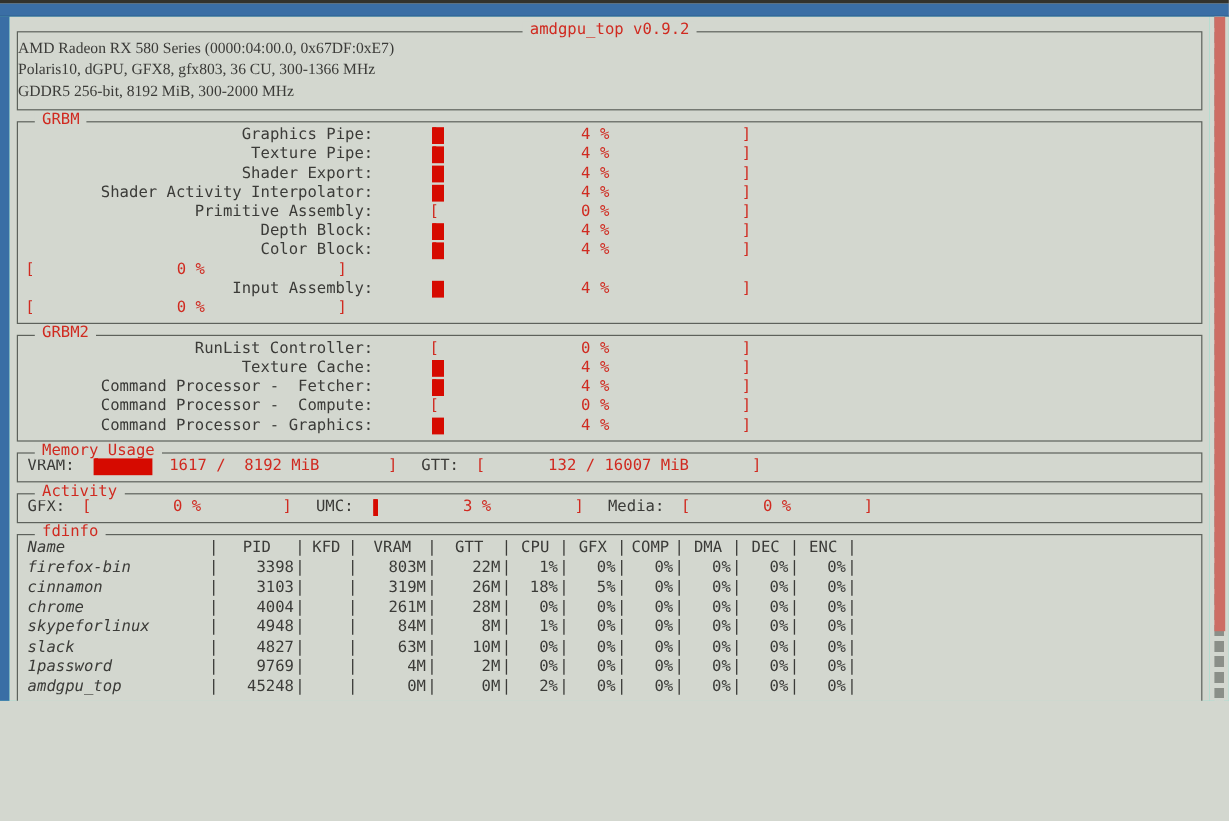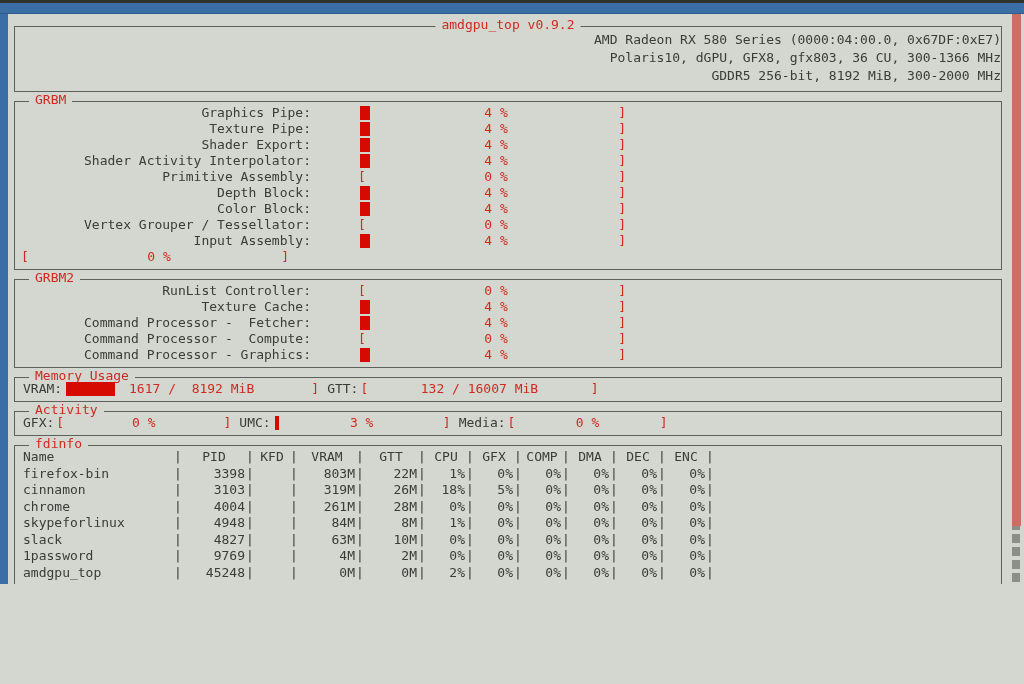--- a/index.html
+++ b/index.html
@@ -122,21 +122,22 @@
     line-height: 14px;
     white-space: nowrap;
   }
   .box-inner {
     padding: 3px 4px 4px 4px;
   }
 
   
   .devinfo .box-inner {
     padding: 4px 0 6px 0;
-    text-align: right;
+    text-align: left;
+    font-family: Liberation Serif, serif;
   }
   .devinfo .line {
     color: #3b3b38;
     line-height: 18px;
     font-size: 13px;
   }
   .devlegend {
     left: 50%;
     transform: translateX(-50%);
   }
@@ -193,20 +194,21 @@
     box-sizing: border-box;
   }
 
   
   .memrow {
     display: flex;
     align-items: flex-end;
     height: 16px;
     white-space: pre;
     padding-left: 4px;
+    gap: 12px;
   }
   .memlabel {
     color: #3b3b38;
     font-size: 13px;
   }
   .membar {
     position: relative;
     height: 16px;
     margin-left: 2px;
     margin-right: 8px;
@@ -243,21 +245,21 @@
     white-space: pre;
   }
   .fditable td, .fditable th {
     padding: 0;
     font-weight: normal;
     text-align: right;
     font-size: 13px;
     line-height: 16.5px;
     white-space: pre;
   }
-  .fditable .cname { text-align: left; width: 150px; }
+  .fditable .cname { text-align: left; width: 150px; font-style: italic; }
   .fditable .sep   { width: 10px; text-align: center; color: #3b3b38; }
   .fditable .cpid  { width: 62px; }
   .fditable .ckfd  { width: 34px; }
   .fditable .cvram { width: 56px; }
   .fditable .cgtt  { width: 52px; }
   .fditable .cnum  { width: 38px; }
   .fditable th.cpid, .fditable th.cvram, .fditable th.cgtt,
   .fditable th.cnum, .fditable th.ckfd {
     text-align: center;
   }
@@ -290,21 +292,21 @@
       <div class="box titled">
         <div class="box-legend">GRBM</div>
         <div class="box-inner" id="grbm-rows">
             <div class="mrow"><span class="mlabel">Graphics Pipe:</span><span class="mbar"><span class="brk l">[</span><span class="fill" style="width: 10.32px;"></span><span class="mval">4 %</span><span class="brk r">]</span></span></div>
             <div class="mrow"><span class="mlabel">Texture Pipe:</span><span class="mbar"><span class="brk l">[</span><span class="fill" style="width: 10.32px;"></span><span class="mval">4 %</span><span class="brk r">]</span></span></div>
             <div class="mrow"><span class="mlabel">Shader Export:</span><span class="mbar"><span class="brk l">[</span><span class="fill" style="width: 10.32px;"></span><span class="mval">4 %</span><span class="brk r">]</span></span></div>
             <div class="mrow"><span class="mlabel">Shader Activity Interpolator:</span><span class="mbar"><span class="brk l">[</span><span class="fill" style="width: 10.32px;"></span><span class="mval">4 %</span><span class="brk r">]</span></span></div>
             <div class="mrow"><span class="mlabel">Primitive Assembly:</span><span class="mbar"><span class="brk l">[</span><span class="mval">0 %</span><span class="brk r">]</span></span></div>
             <div class="mrow"><span class="mlabel">Depth Block:</span><span class="mbar"><span class="brk l">[</span><span class="fill" style="width: 10.32px;"></span><span class="mval">4 %</span><span class="brk r">]</span></span></div>
             <div class="mrow"><span class="mlabel">Color Block:</span><span class="mbar"><span class="brk l">[</span><span class="fill" style="width: 10.32px;"></span><span class="mval">4 %</span><span class="brk r">]</span></span></div>
-            <div class="mrow"><span class="mlabel">Vertex Grouper / Tessellator:</span><span class="mbar"><span class="brk l">[</span><span class="mval">0 %</span><span class="brk r">]</span></span></div>
+            <div class="mrow"><span class="mbar"><span class="brk l">[</span><span class="mval">0 %</span><span class="brk r">]</span></span></div>
             <div class="mrow"><span class="mlabel">Input Assembly:</span><span class="mbar"><span class="brk l">[</span><span class="fill" style="width: 10.32px;"></span><span class="mval">4 %</span><span class="brk r">]</span></span></div>
             <div class="mrow"><span class="mbar"><span class="brk l">[</span><span class="mval">0 %</span><span class="brk r">]</span></span></div>
           </div>
       </div>
 
       <div class="box titled">
         <div class="box-legend">GRBM2</div>
         <div class="box-inner" id="grbm2-rows">
             <div class="mrow"><span class="mlabel">RunList Controller:</span><span class="mbar"><span class="brk l">[</span><span class="mval">0 %</span><span class="brk r">]</span></span></div>
             <div class="mrow"><span class="mlabel">Texture Cache:</span><span class="mbar"><span class="brk l">[</span><span class="fill" style="width: 10.32px;"></span><span class="mval">4 %</span><span class="brk r">]</span></span></div>

